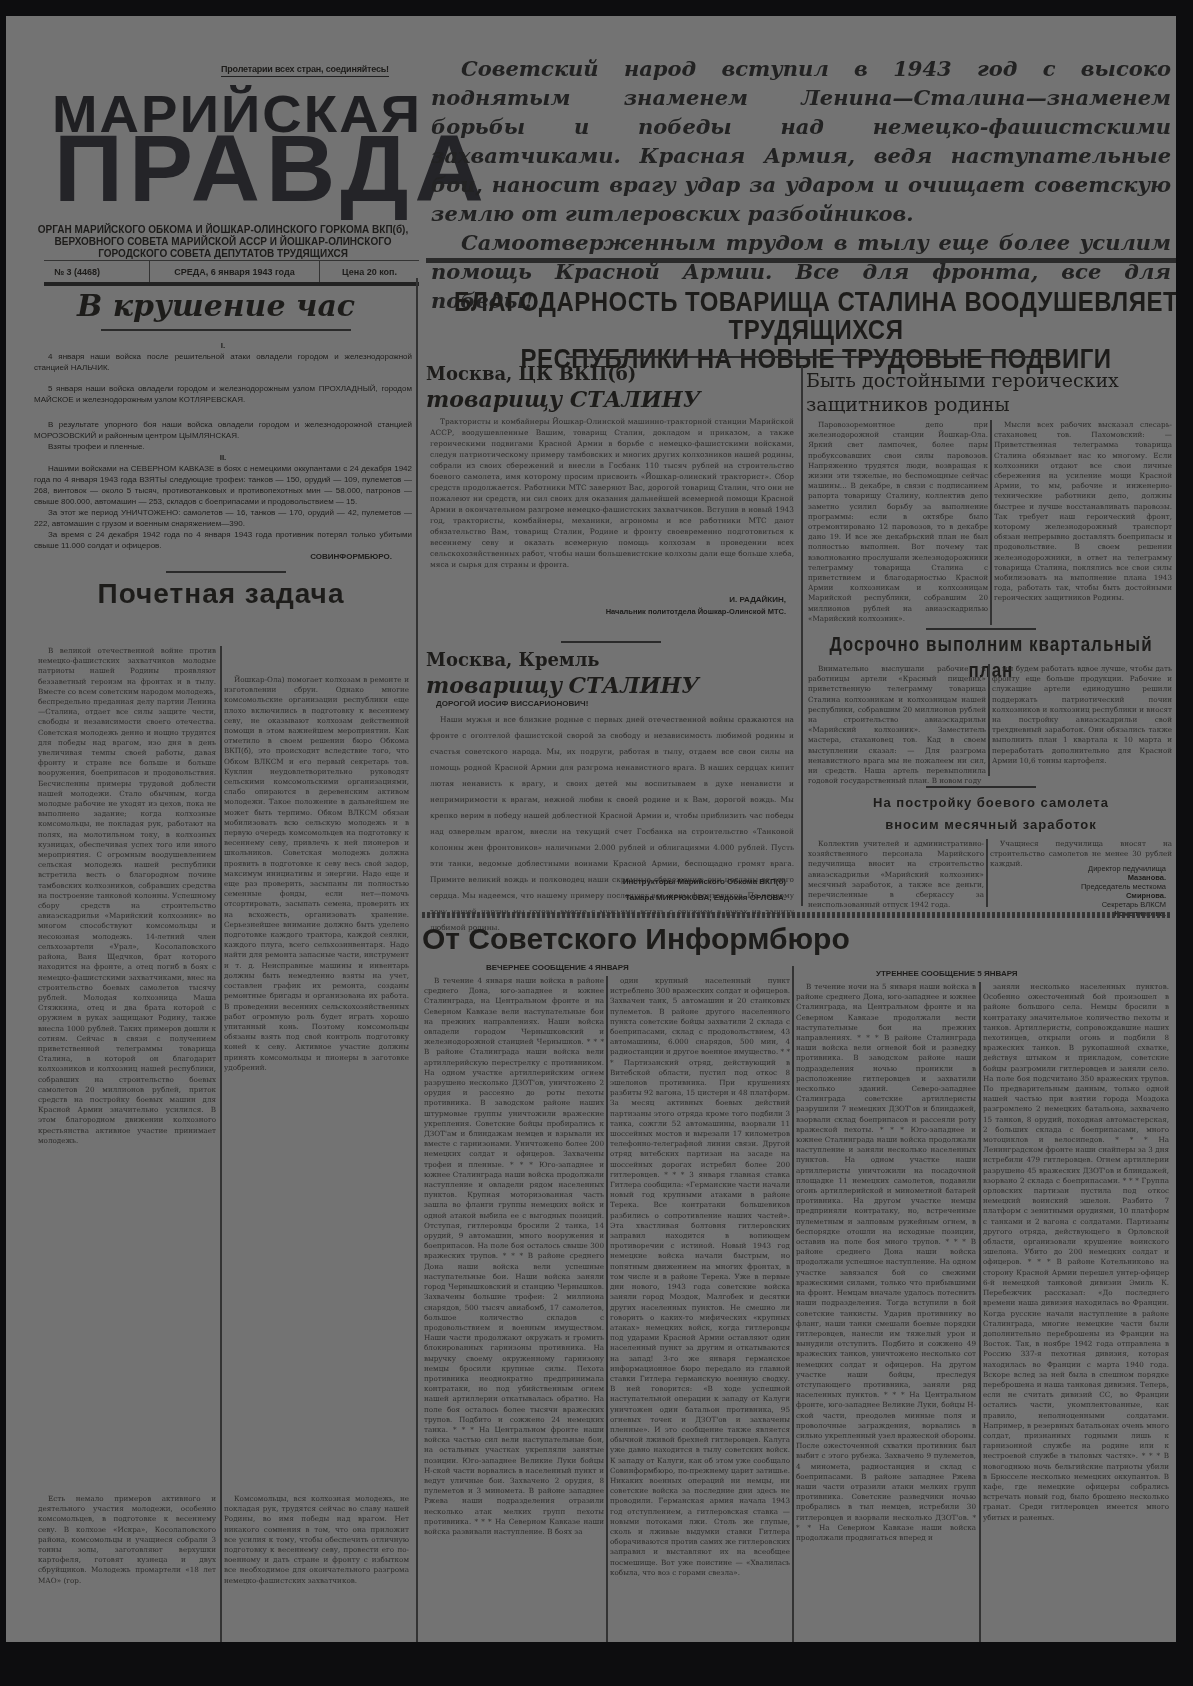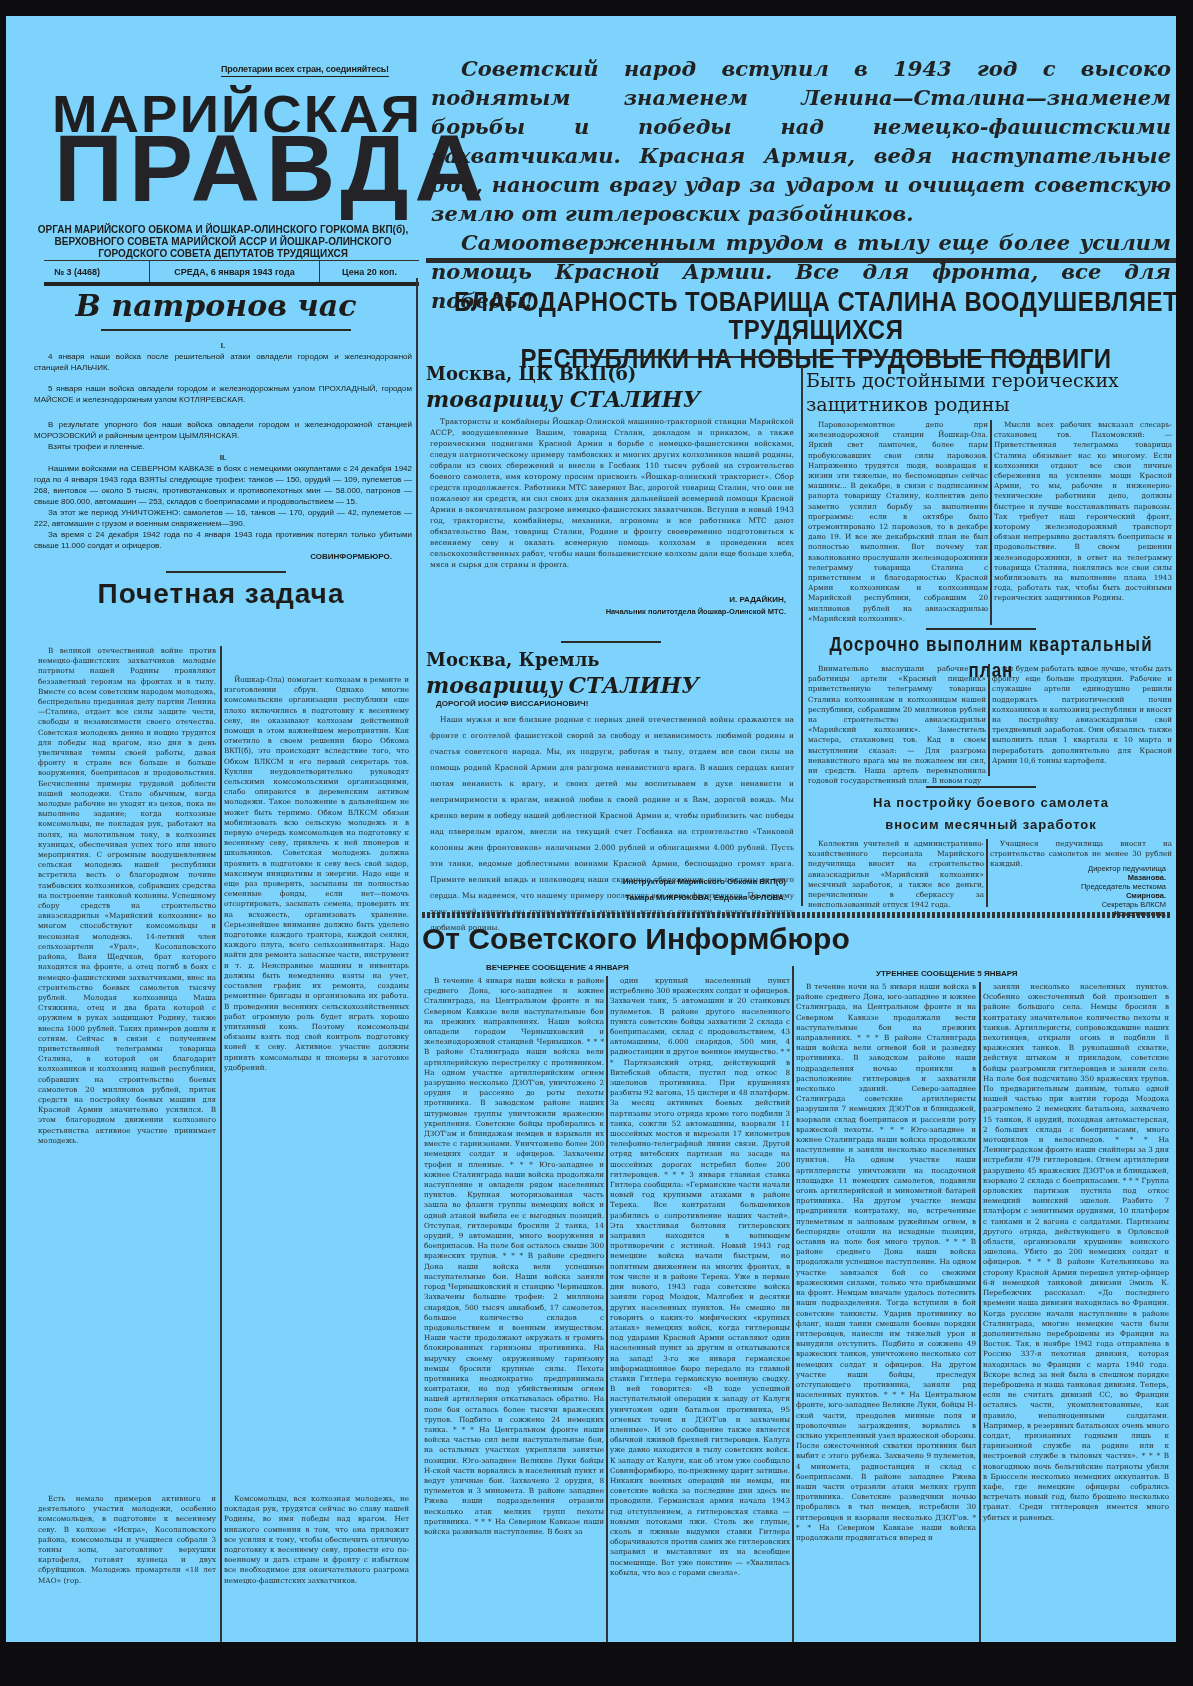--- a/index.html
+++ b/index.html
@@ -1,20 +1,20 @@
 <!DOCTYPE html>
 <html><head>
 <meta charset="utf-8">
 <style>
   * { box-sizing: border-box; margin: 0; padding: 0; }
   html, body { width: 1193px; height: 1686px; background: #0d0d0f; overflow: hidden; }
   body { position: relative; font-family: "DejaVu Serif", serif; color: #1d1c1a; }
   .page {
     position: absolute; left: 6px; top: 16px; width: 1170px; height: 1660px;
-    background: #7dd3fc; overflow: hidden;
+    background: #737373; overflow: hidden;
   }
   .bottom-band { position: absolute; left: 0; top: 1642px; width: 1193px; height: 44px; background: #0d0d0f; }
   .top-band { position: absolute; left: 0; top: 0; width: 1193px; height: 16px; background: #0d0d0f; }
 
   
   .masthead { position: absolute; left: 10px; top: 20px; width: 395px; height: 240px; }
   .motto { position: absolute; left: 205px; top: 28px; font: bold 9px "Liberation Sans", sans-serif; border-bottom: 1.5px solid #222; padding-bottom: 2px; letter-spacing: -0.2px; }
   .title-top { position: absolute; left: 36px; top: 48px; font: 900 52px "Liberation Sans", sans-serif; letter-spacing: 2px; transform: scaleX(1.05); transform-origin: left; color: #1f1f22; }
   .title-main { position: absolute; left: 38px; top: 86px; font: 900 94px "Liberation Sans", sans-serif; letter-spacing: 6px; color: #242428; transform: scaleX(1.02); transform-origin: left; line-height: 1; }
   .organ { position: absolute; left: 12px; top: 188px; width: 390px; font: bold 10px "Liberation Sans", sans-serif; text-align: center; line-height: 12px; }
@@ -60,21 +60,21 @@
     </div>
   </div>
 
   <div class="lead-quote">
     <p>Советский народ вступил в 1943 год с высоко поднятым знаменем Ленина—Сталина—знаменем борьбы и победы над немецко-фашистскими захватчиками. Красная Армия, ведя наступательные бои, наносит врагу удар за ударом и очищает советскую землю от гитлеровских разбойников.</p>
     <p>Самоотверженным трудом в тылу еще более усилим помощь Красной Армии. Все для фронта, все для победы!</p>
   </div>
 
   <div class="hrule" style="left:420px;top:242px;width:750px;height:5px;"></div>
 
-  <div class="lc-title">В патронов час</div>
+  <div class="lc-title">В крушение час</div>
   <div class="hrule" style="left:95px;top:313px;width:250px;height:2px;"></div>
   <div style="position:absolute;left:28px;top:324px;width:378px;">
     <div class="bold-small" style="text-align:center">I.</div>
     <p class="small" style="text-indent:14px">4 января наши войска после решительной атаки овладели городом и железнодорожной станцией НАЛЬЧИК.</p>
     <p class="small" style="text-indent:14px;margin-top:10px">5 января наши войска овладели городом и железнодорожным узлом ПРОХЛАДНЫЙ, городом МАЙСКОЕ и железнодорожным узлом КОТЛЯРЕВСКАЯ.</p>
     <p class="small" style="text-indent:14px;margin-top:14px">В результате упорного боя наши войска овладели городом и железнодорожной станцией МОРОЗОВСКИЙ и районным центром ЦЫМЛЯНСКАЯ.</p>
     <p class="small" style="text-indent:14px">Взяты трофеи и пленные.</p>
     <div class="bold-small" style="text-align:center">II.</div>
     <p class="small" style="text-indent:14px">Нашими войсками на СЕВЕРНОМ КАВКАЗЕ в боях с немецкими оккупантами с 24 декабря 1942 года по 4 января 1943 года ВЗЯТЫ следующие трофеи: танков — 150, орудий — 109, пулеметов — 268, винтовок — около 5 тысяч, противотанковых и противопехотных мин — 58.000, патронов — свыше 800.000, автомашин — 253, складов с боеприпасами и продовольствием — 15.</p>
     <p class="small" style="text-indent:14px">За этот же период УНИЧТОЖЕНО: самолетов — 16, танков — 170, орудий — 42, пулеметов — 222, автомашин с грузом и военным снаряжением—390.</p>

